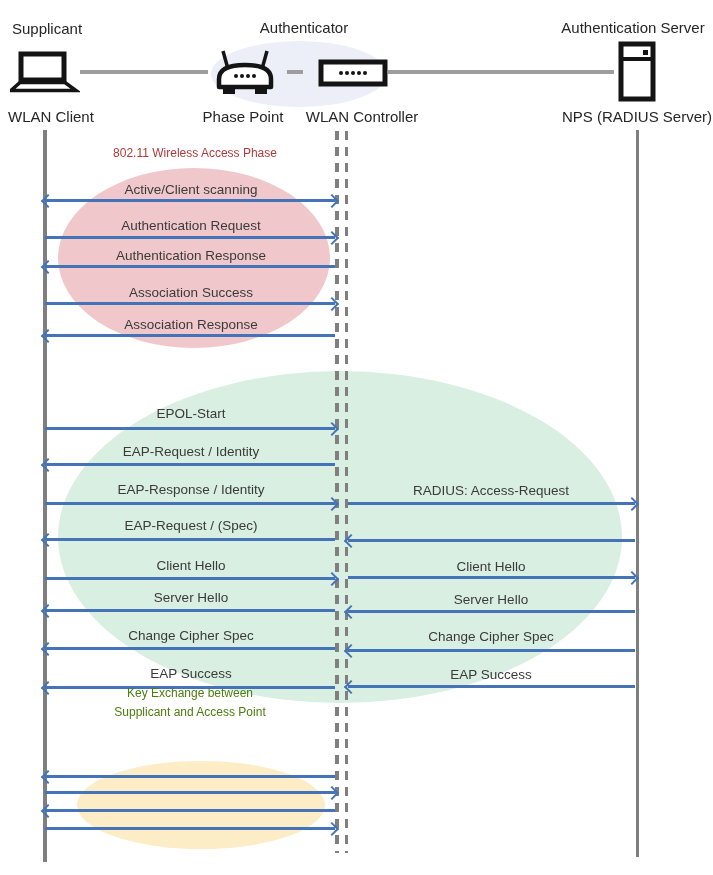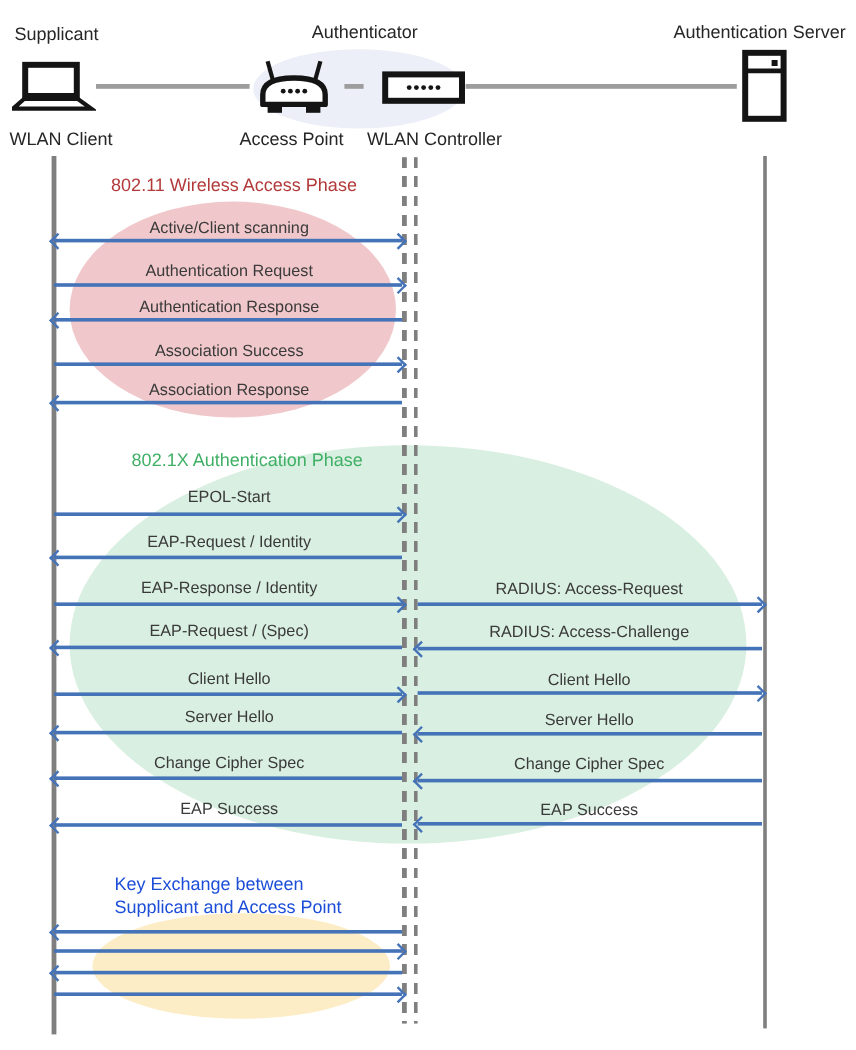--- a/index.html
+++ b/index.html
@@ -11,21 +11,21 @@
   }
   .ellipse { position:absolute; border-radius:50%; z-index:1; }
   .lifeline { position:absolute; width:3.5px; background:#7f7f7f; z-index:2; }
   .lifeline.dashed {
     background: repeating-linear-gradient(to bottom, #7f7f7f 0 9px, transparent 9px 16px);
   }
   .connector { position:absolute; height:3.5px; background:#9d9d9d; top:70px; z-index:3; }
   .icon { position:absolute; z-index:4; }
   .hlabel { position:absolute; white-space:nowrap; font-size:15px; color:#262626; z-index:6; }
   .centered { transform:translateX(-50%); }
-  .ptitle { position:absolute; white-space:nowrap; font-size:15px; transform:translateX(-50%); z-index:6; }
+  .ptitle { position:absolute; white-space:nowrap; font-size:12px; transform:translateX(-50%); z-index:6; text-align:center; }
   .mlabel { position:absolute; white-space:nowrap; font-size:13.5px; color:#3a3a3a; transform:translateX(-50%); z-index:6; }
   .arrow { position:absolute; height:2.6px; background:#4573b8; z-index:5; }
   .arrow.right::after, .arrow.both::after {
     content:""; position:absolute; right:-2px; top:-2.7px; width:8px; height:8px;
     border-top:2.6px solid #4573b8; border-right:2.6px solid #4573b8; transform:rotate(45deg);
   }
   .arrow.left::before, .arrow.both::before {
     content:""; position:absolute; left:-2px; top:-2.7px; width:8px; height:8px;
     border-bottom:2.6px solid #4573b8; border-left:2.6px solid #4573b8; transform:rotate(45deg);
   }
@@ -79,26 +79,26 @@
     <rect x="3" y="3" width="32" height="55" fill="#fff" stroke="#141414" stroke-width="5"></rect>
     <line x1="3" y1="18" x2="35" y2="18" stroke="#141414" stroke-width="4"></line>
     <rect x="25" y="9" width="5" height="5" fill="#141414"></rect>
   </svg>
 
   <div class="hlabel" style="left:12px;top:20px">Supplicant</div>
   <div class="hlabel centered" style="left:304px;top:19px">Authenticator</div>
   <div class="hlabel centered" style="left:633px;top:19px">Authentication Server</div>
 
   <div class="hlabel" style="left:8px;top:108px">WLAN Client</div>
-  <div class="hlabel centered" style="left:243px;top:108px">Access Point</div>
+  <div class="hlabel centered" style="left:243px;top:108px">Phase Point</div>
   <div class="hlabel centered" style="left:362px;top:108px">WLAN Controller</div>
+  <div class="hlabel centered" style="left:637px;top:108px">NPS (RADIUS Server)</div>
 
   <div class="ptitle" style="left:195px;top:146px;color:#b23a3a">802.11 Wireless Access Phase</div>
-  <div class="ptitle" style="left:206px;top:375px;color:#3fb066">802.1X Authentication Phase</div>
-  <div class="ptitle" style="left:190px;top:728px;color:#1d4ed8;line-height:19px">
+  <div class="ptitle" style="left:190px;top:684px;color:#4d7c0f;line-height:19px">
     <div>Key Exchange between</div>
     <div>Supplicant and Access Point</div>
   </div>
 
   <span class="mlabel" style="left:191px;top:182px">Active/Client scanning</span>
   <div class="arrow both" style="left:45px;top:199px;width:290px"></div>
 
   <span class="mlabel" style="left:191px;top:218px">Authentication Request</span>
   <div class="arrow right" style="left:45px;top:236px;width:290px"></div>
 
@@ -131,21 +131,20 @@
 
   <span class="mlabel" style="left:191px;top:628px">Change Cipher Spec</span>
   <div class="arrow left" style="left:45px;top:647px;width:290px"></div>
 
   <span class="mlabel" style="left:191px;top:666px">EAP Success</span>
   <div class="arrow left" style="left:45px;top:686px;width:290px"></div>
 
   <span class="mlabel" style="left:491px;top:483px">RADIUS: Access-Request</span>
   <div class="arrow right" style="left:348px;top:502px;width:287px"></div>
 
-  <span class="mlabel" style="left:491px;top:519px">RADIUS: Access-Challenge</span>
   <div class="arrow left" style="left:348px;top:539px;width:287px"></div>
 
   <span class="mlabel" style="left:491px;top:559px">Client Hello</span>
   <div class="arrow right" style="left:348px;top:576px;width:287px"></div>
 
   <span class="mlabel" style="left:491px;top:592px">Server Hello</span>
   <div class="arrow left" style="left:348px;top:610px;width:287px"></div>
 
   <span class="mlabel" style="left:491px;top:629px">Change Cipher Spec</span>
   <div class="arrow left" style="left:348px;top:649px;width:287px"></div>

